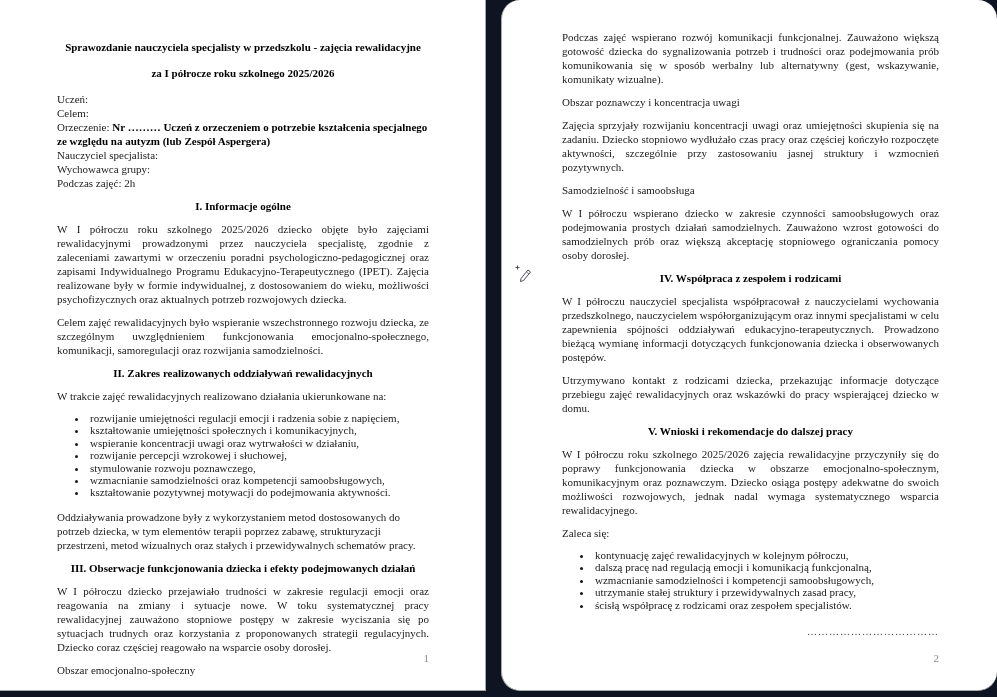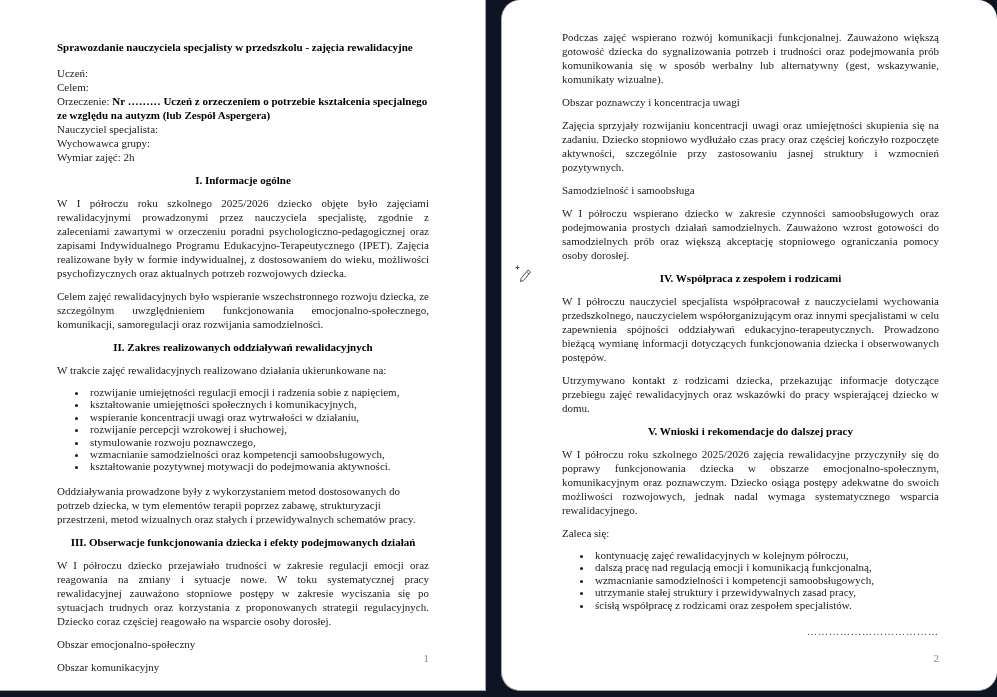--- a/index.html
+++ b/index.html
@@ -6,21 +6,21 @@
   body{background:#0e1422;font-family:"Liberation Serif","DejaVu Serif",serif;}
   .canvas{position:relative;width:997px;height:697px;background:#0e1422;overflow:hidden;}
   .page{position:absolute;top:0;height:691px;background:#ffffff;box-sizing:border-box;
         border-bottom:1px solid #a8a8a8;overflow:hidden;color:#1a1a1a;}
   .page1{left:0;width:486px;border-right:1px solid #a8a8a8;}
   .page2{left:501px;width:496px;border-left:1px solid #a8a8a8;border-radius:19px;}
   .gap{position:absolute;top:0;left:486px;width:15px;height:691px;background:#0e1422;}
   .content{position:relative;font-size:11px;line-height:14px;}
   .page1 .content{padding:40px 56px 0 57px;}
   .page2 .content{padding:30px 58px 0 60px;}
-  .doc-title{font-weight:bold;margin:0 0 12px 0;color:#000;}
+  .doc-title{font-weight:bold;text-align:center;margin:0 0 12px 0;color:#000;}
   .heading{font-weight:bold;margin:0 0 9px 0;color:#000;text-align:center;}
   .para{margin:0 0 9px 0;}
   .just{text-align:justify;}
   .fields{margin:0 0 9px 0;}
   .field-line{line-height:14px;}
   .seg-bold{font-weight:bold;color:#000;}
   ul.doc-list{margin:2px 0 11px 0;padding:0 0 0 31px;line-height:12.4px;}
   ul.doc-list li{margin:0;padding:0 0 0 2px;}
   .signature{margin-top:14px;text-align:right;}
   .sig-dots{font-size:10px;letter-spacing:1px;color:#333;white-space:nowrap;display:inline-block;
@@ -31,27 +31,28 @@
   .page2 .page-number{right:58px;}
   .cursor{position:absolute;left:515px;top:265px;width:17px;height:19px;}
 </style>
 </head>
 <body>
 
 <div class="canvas">
   <div class="page page1">
     <div class="content">
         <div class="doc-title">Sprawozdanie nauczyciela specjalisty w przedszkolu - zajęcia rewalidacyjne</div>
+        <div class="doc-title">za I półrocze roku szkolnego 2025/2026</div>
         <div class="fields">
           <div class="field-line"><span>Uczeń:</span></div>
           <div class="field-line"><span>Celem:</span></div>
           <div class="field-line"><span>Orzeczenie: </span><span class="seg-bold">Nr ……… Uczeń z orzeczeniem o potrzebie kształcenia specjalnego ze względu na autyzm (lub Zespół Aspergera)</span></div>
           <div class="field-line"><span>Nauczyciel specjalista:</span></div>
           <div class="field-line"><span>Wychowawca grupy:</span></div>
-          <div class="field-line"><span>Wymiar zajęć: 2h</span></div>
+          <div class="field-line"><span>Podczas zajęć: 2h</span></div>
         </div>
         <div class="heading">I. Informacje ogólne</div>
         <p class="para just">W I półroczu roku szkolnego 2025/2026 dziecko objęte było zajęciami rewalidacyjnymi prowadzonymi przez nauczyciela specjalistę, zgodnie z zaleceniami zawartymi w orzeczeniu poradni psychologiczno-pedagogicznej oraz zapisami Indywidualnego Programu Edukacyjno-Terapeutycznego (IPET). Zajęcia realizowane były w formie indywidualnej, z dostosowaniem do wieku, możliwości psychofizycznych oraz aktualnych potrzeb rozwojowych dziecka.</p>
         <p class="para just">Celem zajęć rewalidacyjnych było wspieranie wszechstronnego rozwoju dziecka, ze szczególnym uwzględnieniem funkcjonowania emocjonalno-społecznego, komunikacji, samoregulacji oraz rozwijania samodzielności.</p>
         <div class="heading">II. Zakres realizowanych oddziaływań rewalidacyjnych</div>
         <p class="para">W trakcie zajęć rewalidacyjnych realizowano działania ukierunkowane na:</p>
         <ul class="doc-list">
           <li>rozwijanie umiejętności regulacji emocji i radzenia sobie z napięciem,</li>
           <li>kształtowanie umiejętności społecznych i komunikacyjnych,</li>
           <li>wspieranie koncentracji uwagi oraz wytrwałości w działaniu,</li>

